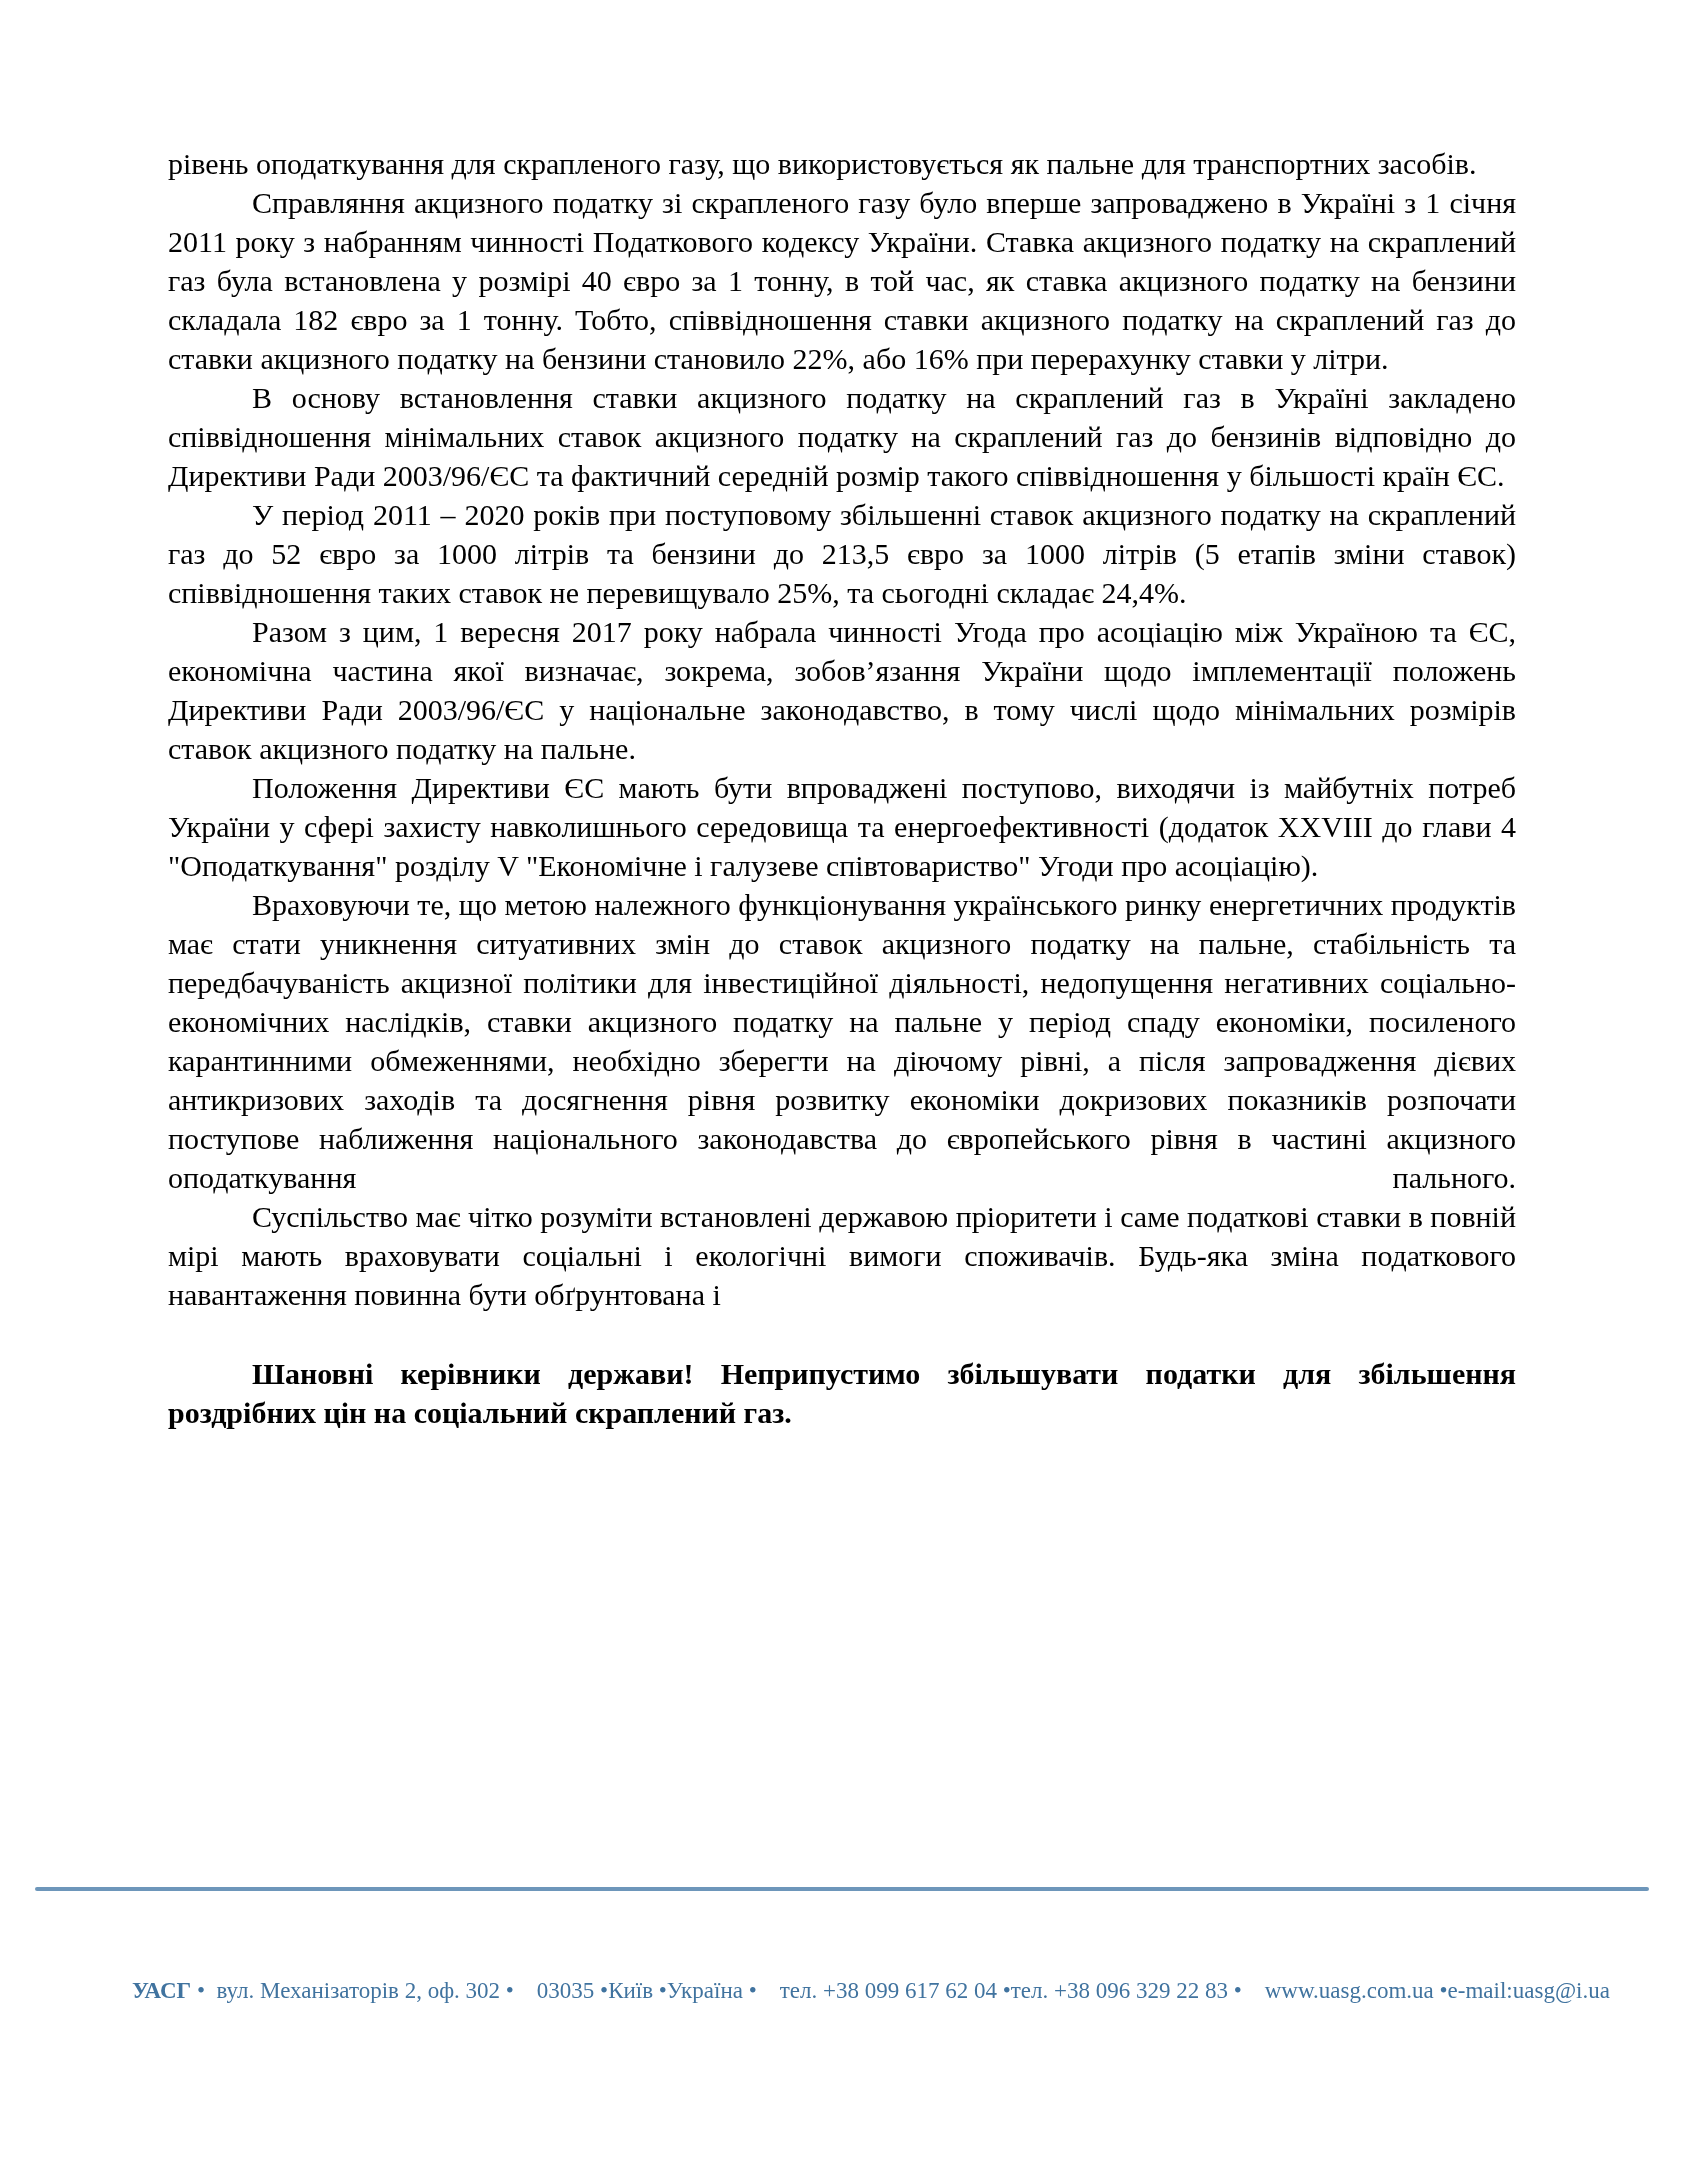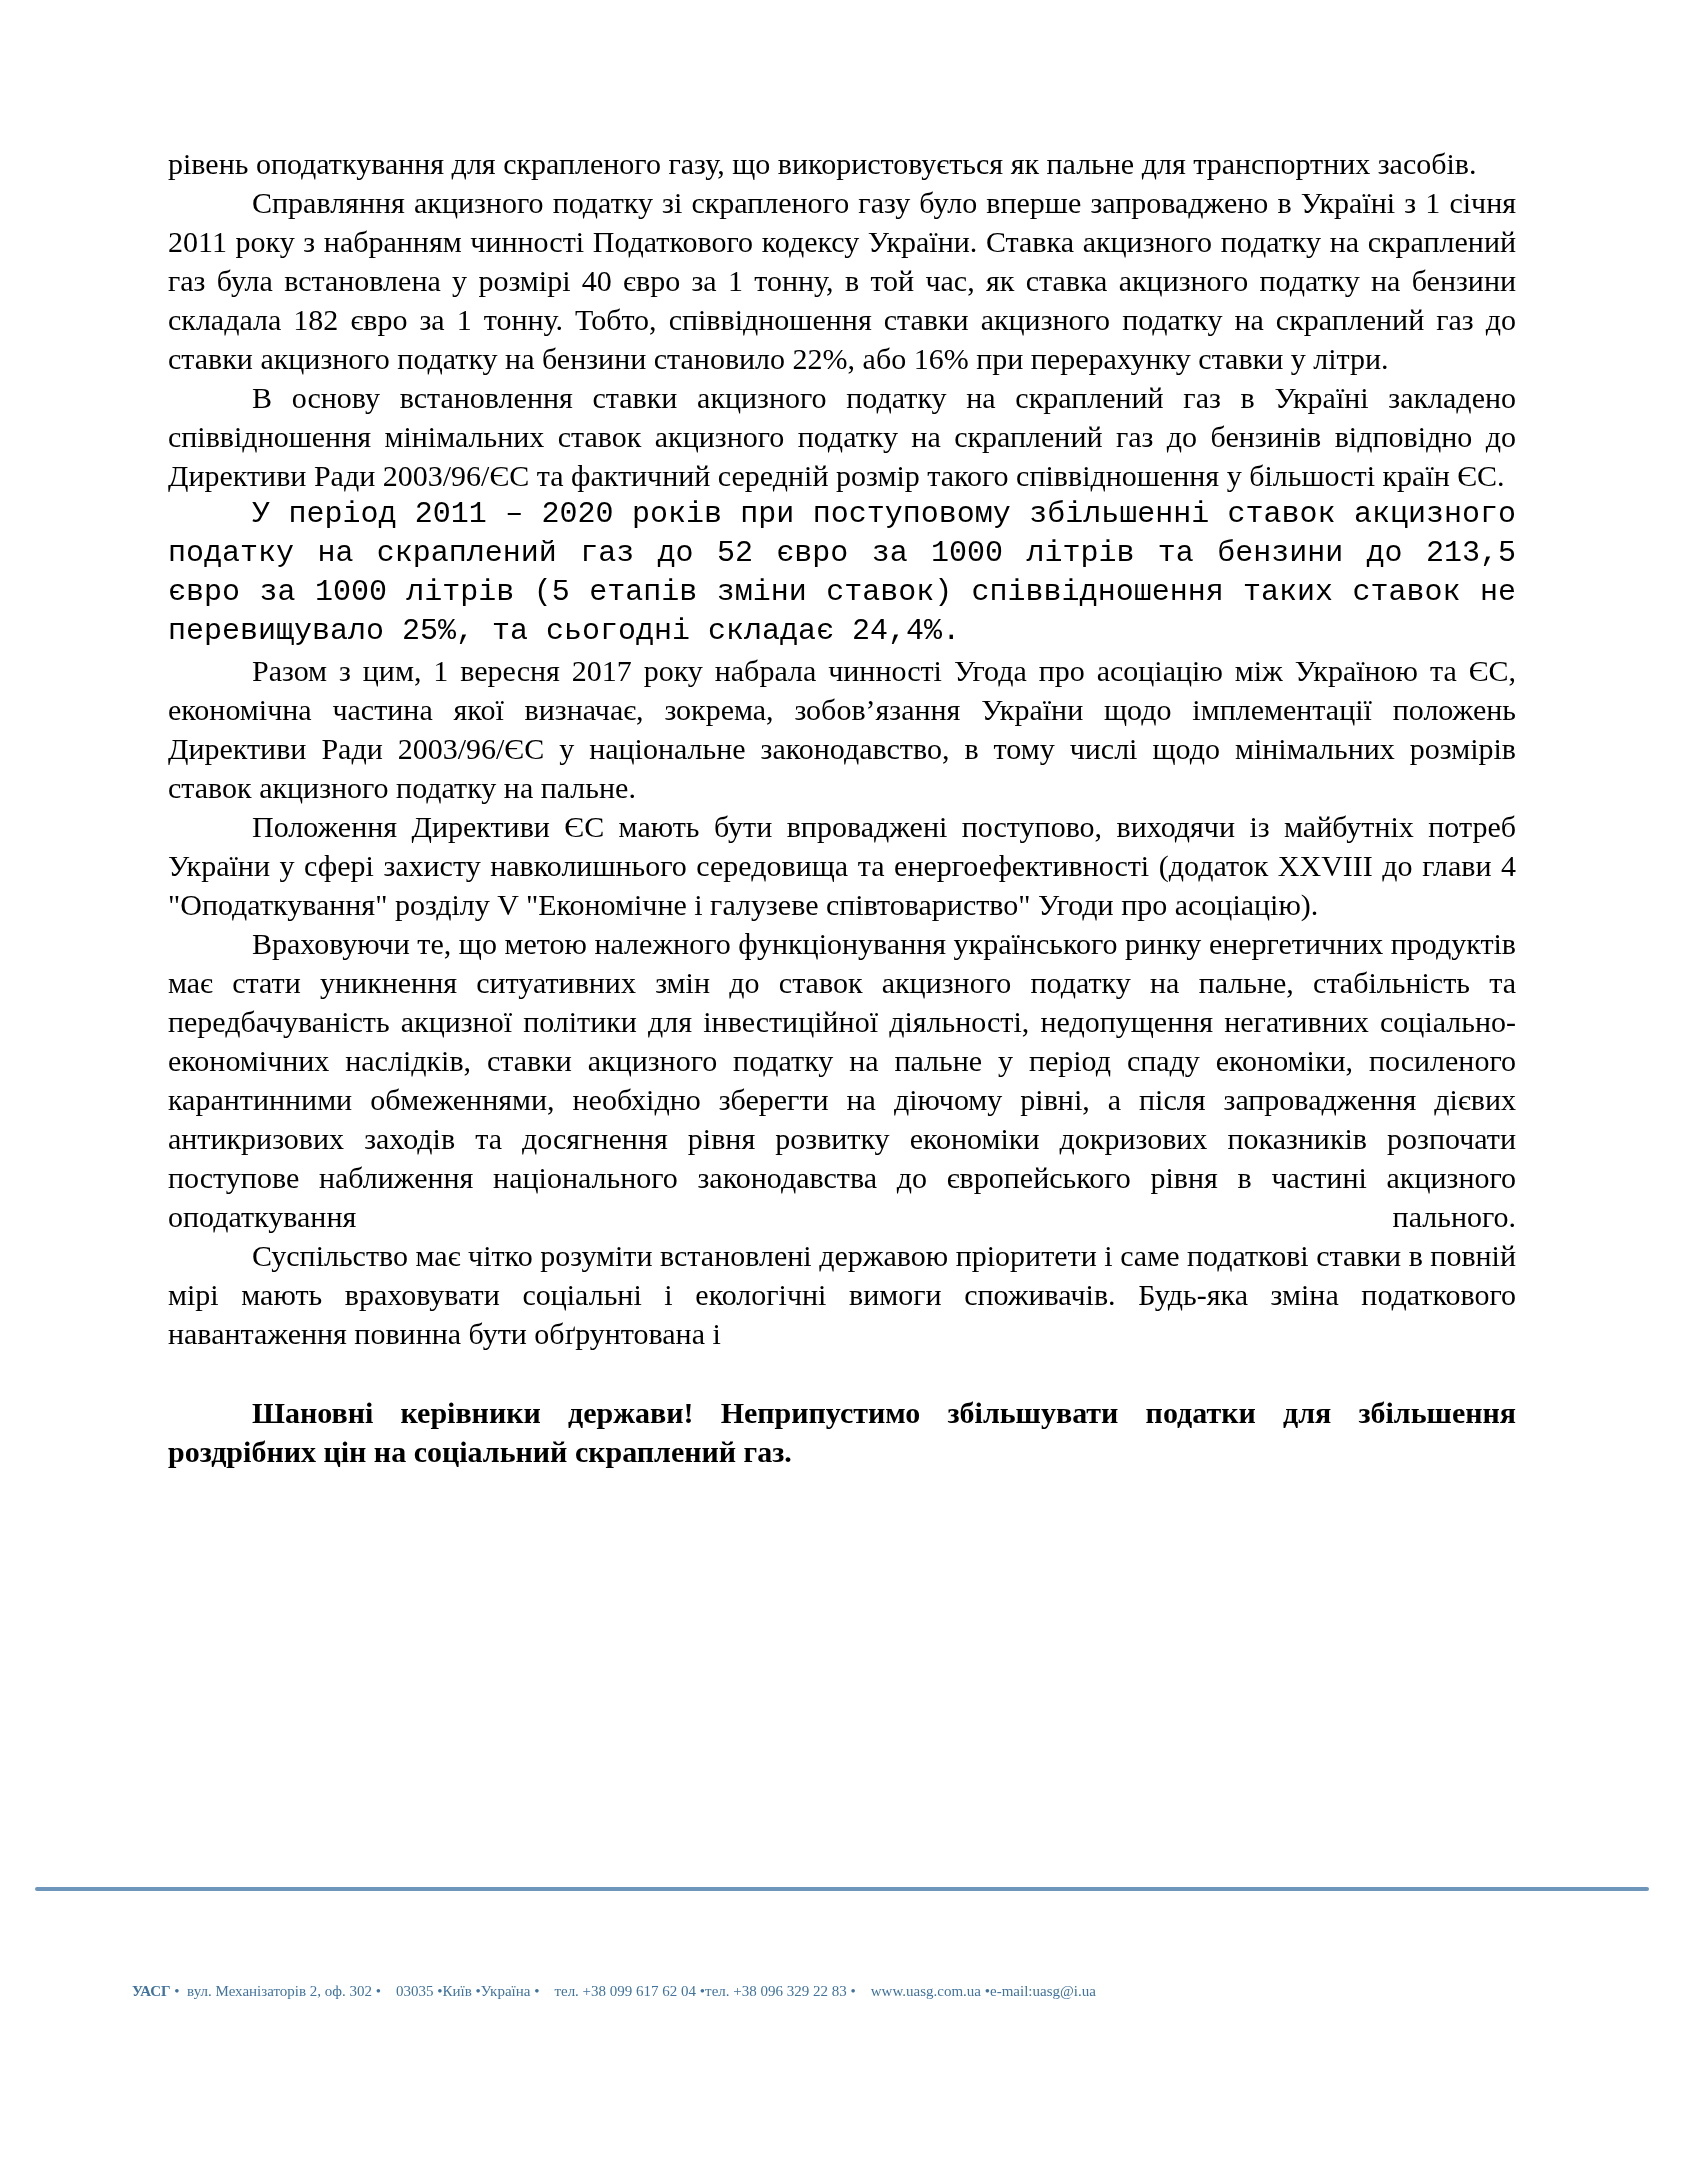--- a/index.html
+++ b/index.html
@@ -40,36 +40,36 @@
   }
   .footer-rule {
     margin-left: 35px;
     width: 1614px;
     height: 4px;
     border-radius: 2px;
   }
   .footer-lines {
     margin-left: 132px;
     margin-top: 15px;
-    font-size: 15px;
+    font-size: 23px;
     line-height: 34px;
     white-space: pre-wrap;
   }
   .footer-org { font-weight: bold; }
 </style>
 </head>
 <body>
 
 <div class="page" style="background: rgb(255, 255, 255);">
 
   <main class="letter-body">
     <p class="para no-indent" style="color: rgb(0, 0, 0);">рівень оподаткування для скрапленого газу, що використовується як пальне для транспортних засобів.</p>
     <p class="para" style="color: rgb(0, 0, 0);">Справляння акцизного податку зі скрапленого газу було вперше запроваджено в Україні з 1 січня 2011 року з набранням чинності Податкового кодексу України. Ставка акцизного податку на скраплений газ була встановлена у розмірі 40 євро за 1 тонну, в той час, як ставка акцизного податку на бензини складала 182 євро за 1 тонну. Тобто, співвідношення ставки акцизного податку на скраплений газ до ставки акцизного податку на бензини становило 22%, або 16% при перерахунку ставки у літри.</p>
     <p class="para" style="color: rgb(0, 0, 0);">В основу встановлення ставки акцизного податку на скраплений газ в Україні закладено співвідношення мінімальних ставок акцизного податку на скраплений газ до бензинів відповідно до Директиви Ради 2003/96/ЄС та фактичний середній розмір такого співвідношення у більшості країн ЄС.</p>
-    <p class="para" style="color: rgb(0, 0, 0); font-family: Liberation Mono, monospace;">У період 2011 – 2020 років при поступовому збільшенні ставок акцизного податку на скраплений газ до 52 євро за 1000 літрів та бензини до 213,5 євро за 1000 літрів (5 етапів зміни ставок) співвідношення таких ставок не перевищувало 25%, та сьогодні складає 24,4%.</p>
+    <p class="para" style="color: rgb(0, 0, 0);">У період 2011 – 2020 років при поступовому збільшенні ставок акцизного податку на скраплений газ до 52 євро за 1000 літрів та бензини до 213,5 євро за 1000 літрів (5 етапів зміни ставок) співвідношення таких ставок не перевищувало 25%, та сьогодні складає 24,4%.</p>
     <p class="para" style="color: rgb(0, 0, 0);">Разом з цим, 1 вересня 2017 року набрала чинності Угода про асоціацію між Україною та ЄС, економічна частина якої визначає, зокрема, зобов’язання України щодо імплементації положень Директиви Ради 2003/96/ЄС у національне законодавство, в тому числі щодо мінімальних розмірів ставок акцизного податку на пальне.</p>
     <p class="para" style="color: rgb(0, 0, 0);">Положення Директиви ЄС мають бути впроваджені поступово, виходячи із майбутніх потреб України у сфері захисту навколишнього середовища та енергоефективності (додаток XXVIII до глави 4 "Оподаткування" розділу V "Економічне і галузеве співтовариство" Угоди про асоціацію).</p>
     <p class="para justify-last" style="color: rgb(0, 0, 0);">Враховуючи те, що метою належного функціонування українського ринку енергетичних продуктів має стати уникнення ситуативних змін до ставок акцизного податку на пальне, стабільність та передбачуваність акцизної політики для інвестиційної діяльності, недопущення негативних соціально-економічних наслідків, ставки акцизного податку на пальне у період спаду економіки, посиленого карантинними обмеженнями, необхідно зберегти на діючому рівні, а після запровадження дієвих антикризових заходів та досягнення рівня розвитку економіки докризових показників розпочати поступове наближення національного законодавства до європейського рівня в частині акцизного оподаткування пального.</p>
     <p class="para" style="color: rgb(0, 0, 0);">Суспільство має чітко розуміти встановлені державою пріоритети і саме податкові ставки в повній мірі мають враховувати соціальні і екологічні вимоги споживачів. Будь-яка зміна податкового навантаження повинна бути обґрунтована і</p>
     <p class="para bold gap-above" style="color: rgb(0, 0, 0);">Шановні керівники держави! Неприпустимо збільшувати податки для збільшення роздрібних цін на соціальний скраплений газ.</p>
   </main>
 
   <footer class="page-footer">
     <div class="footer-rule" style="background: rgb(109, 150, 186);"></div>
     <div class="footer-lines" style="color: rgb(64, 115, 159);">

